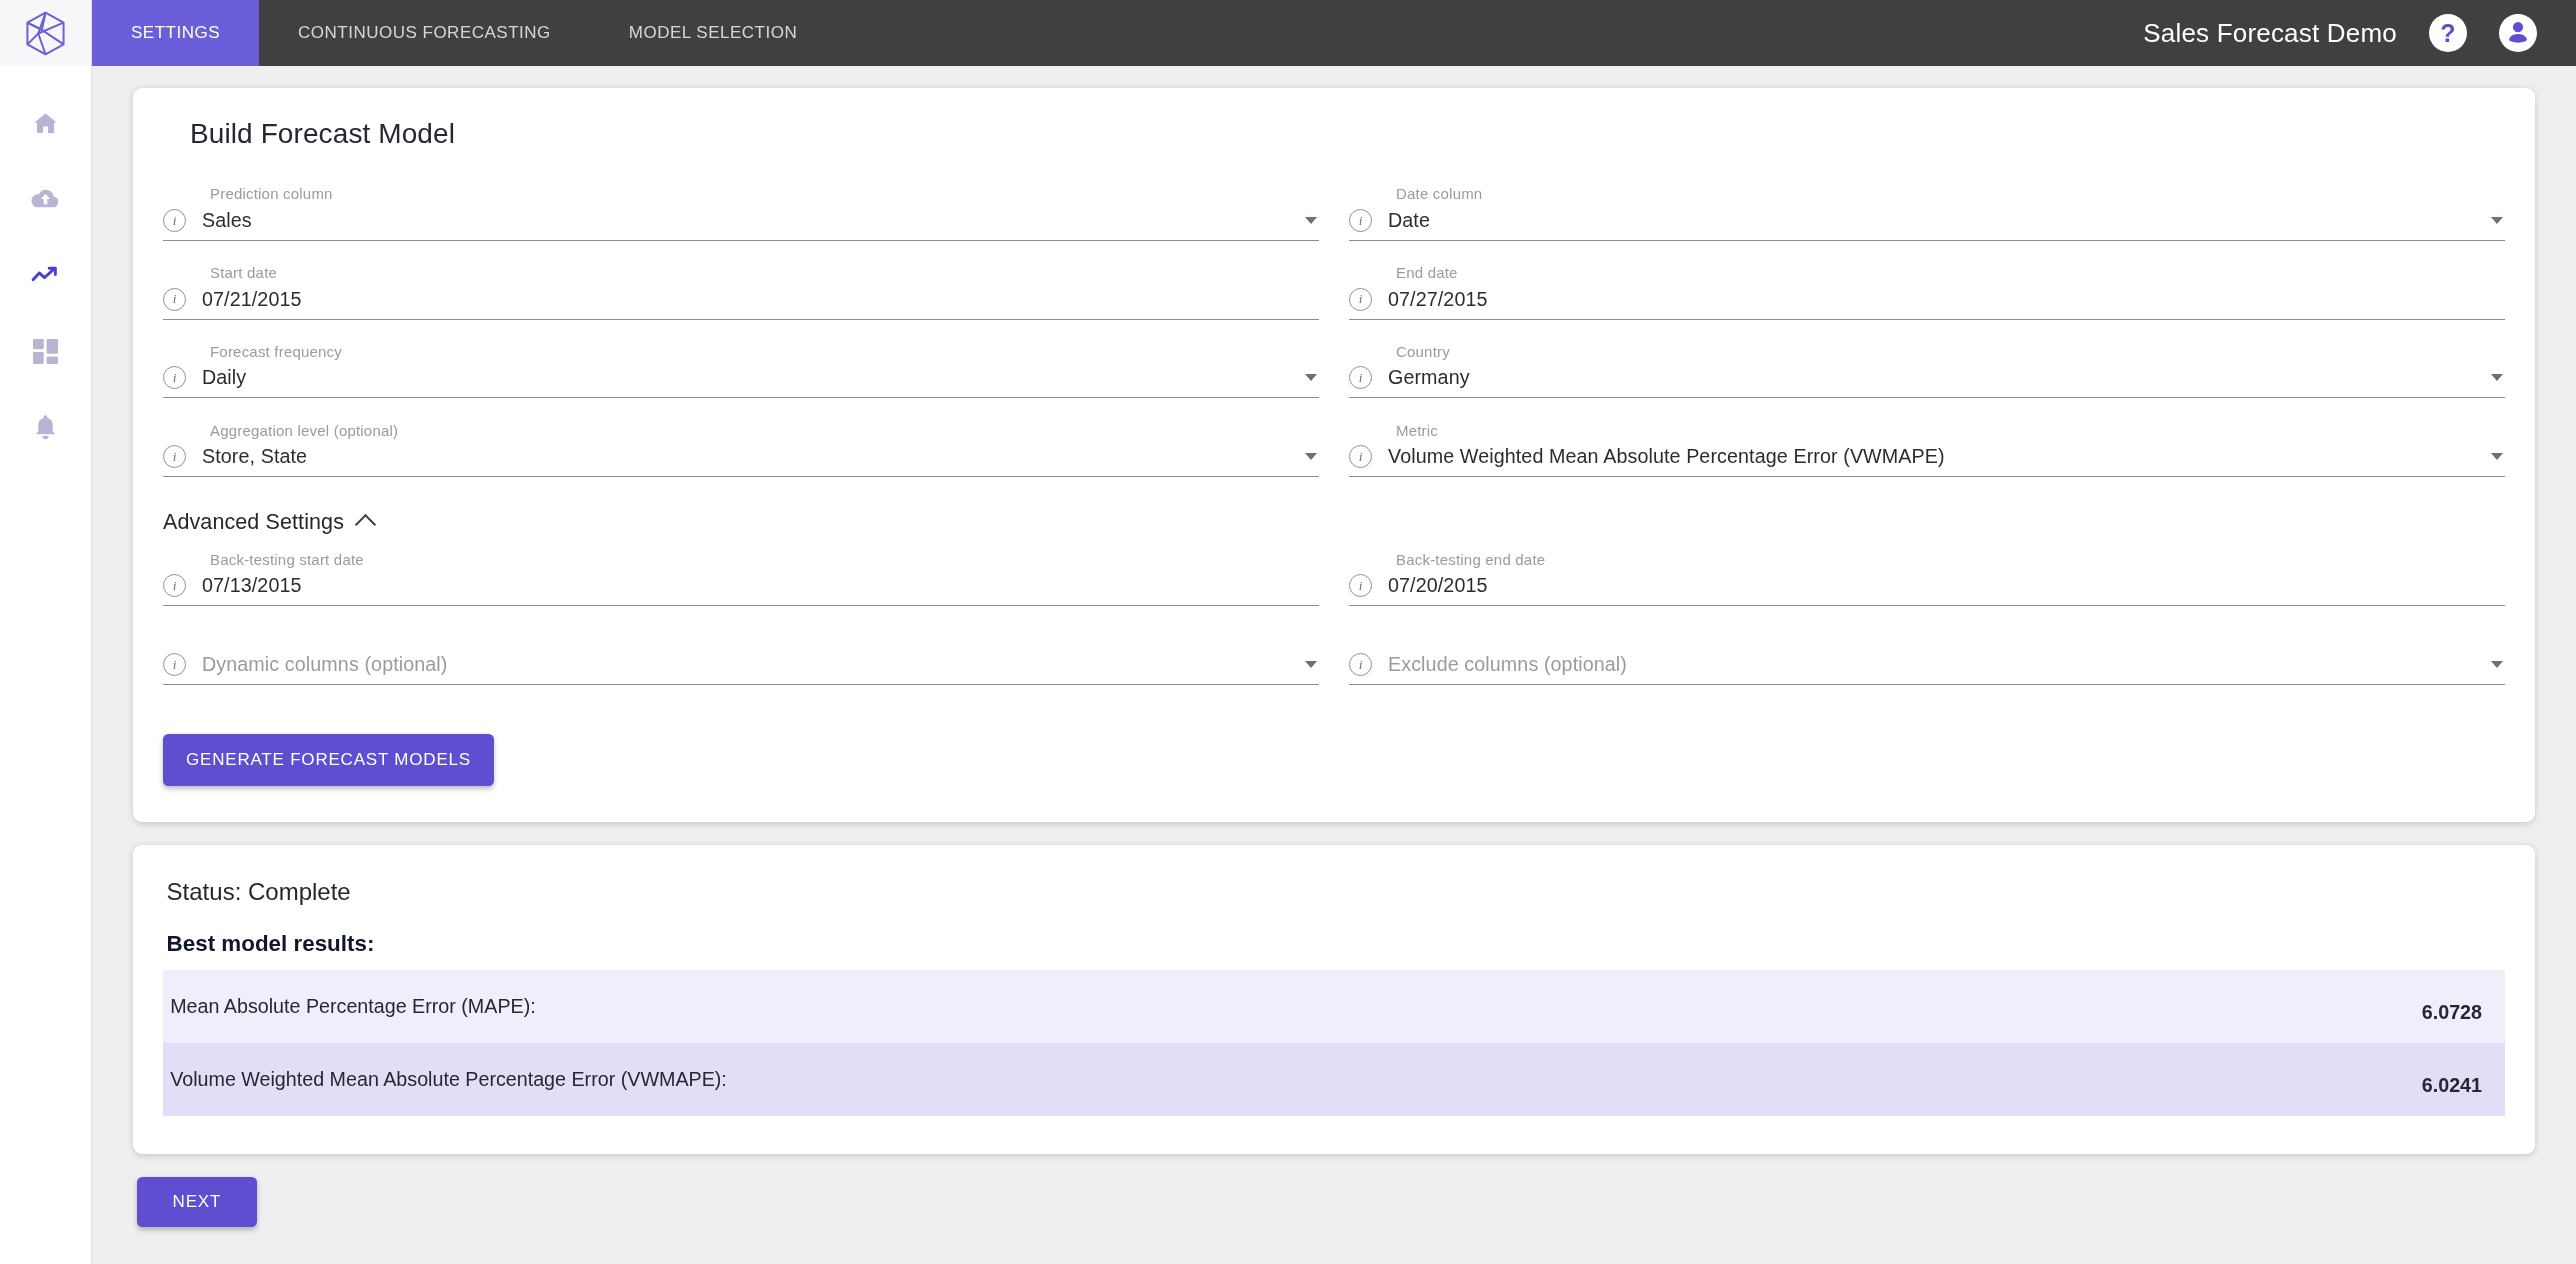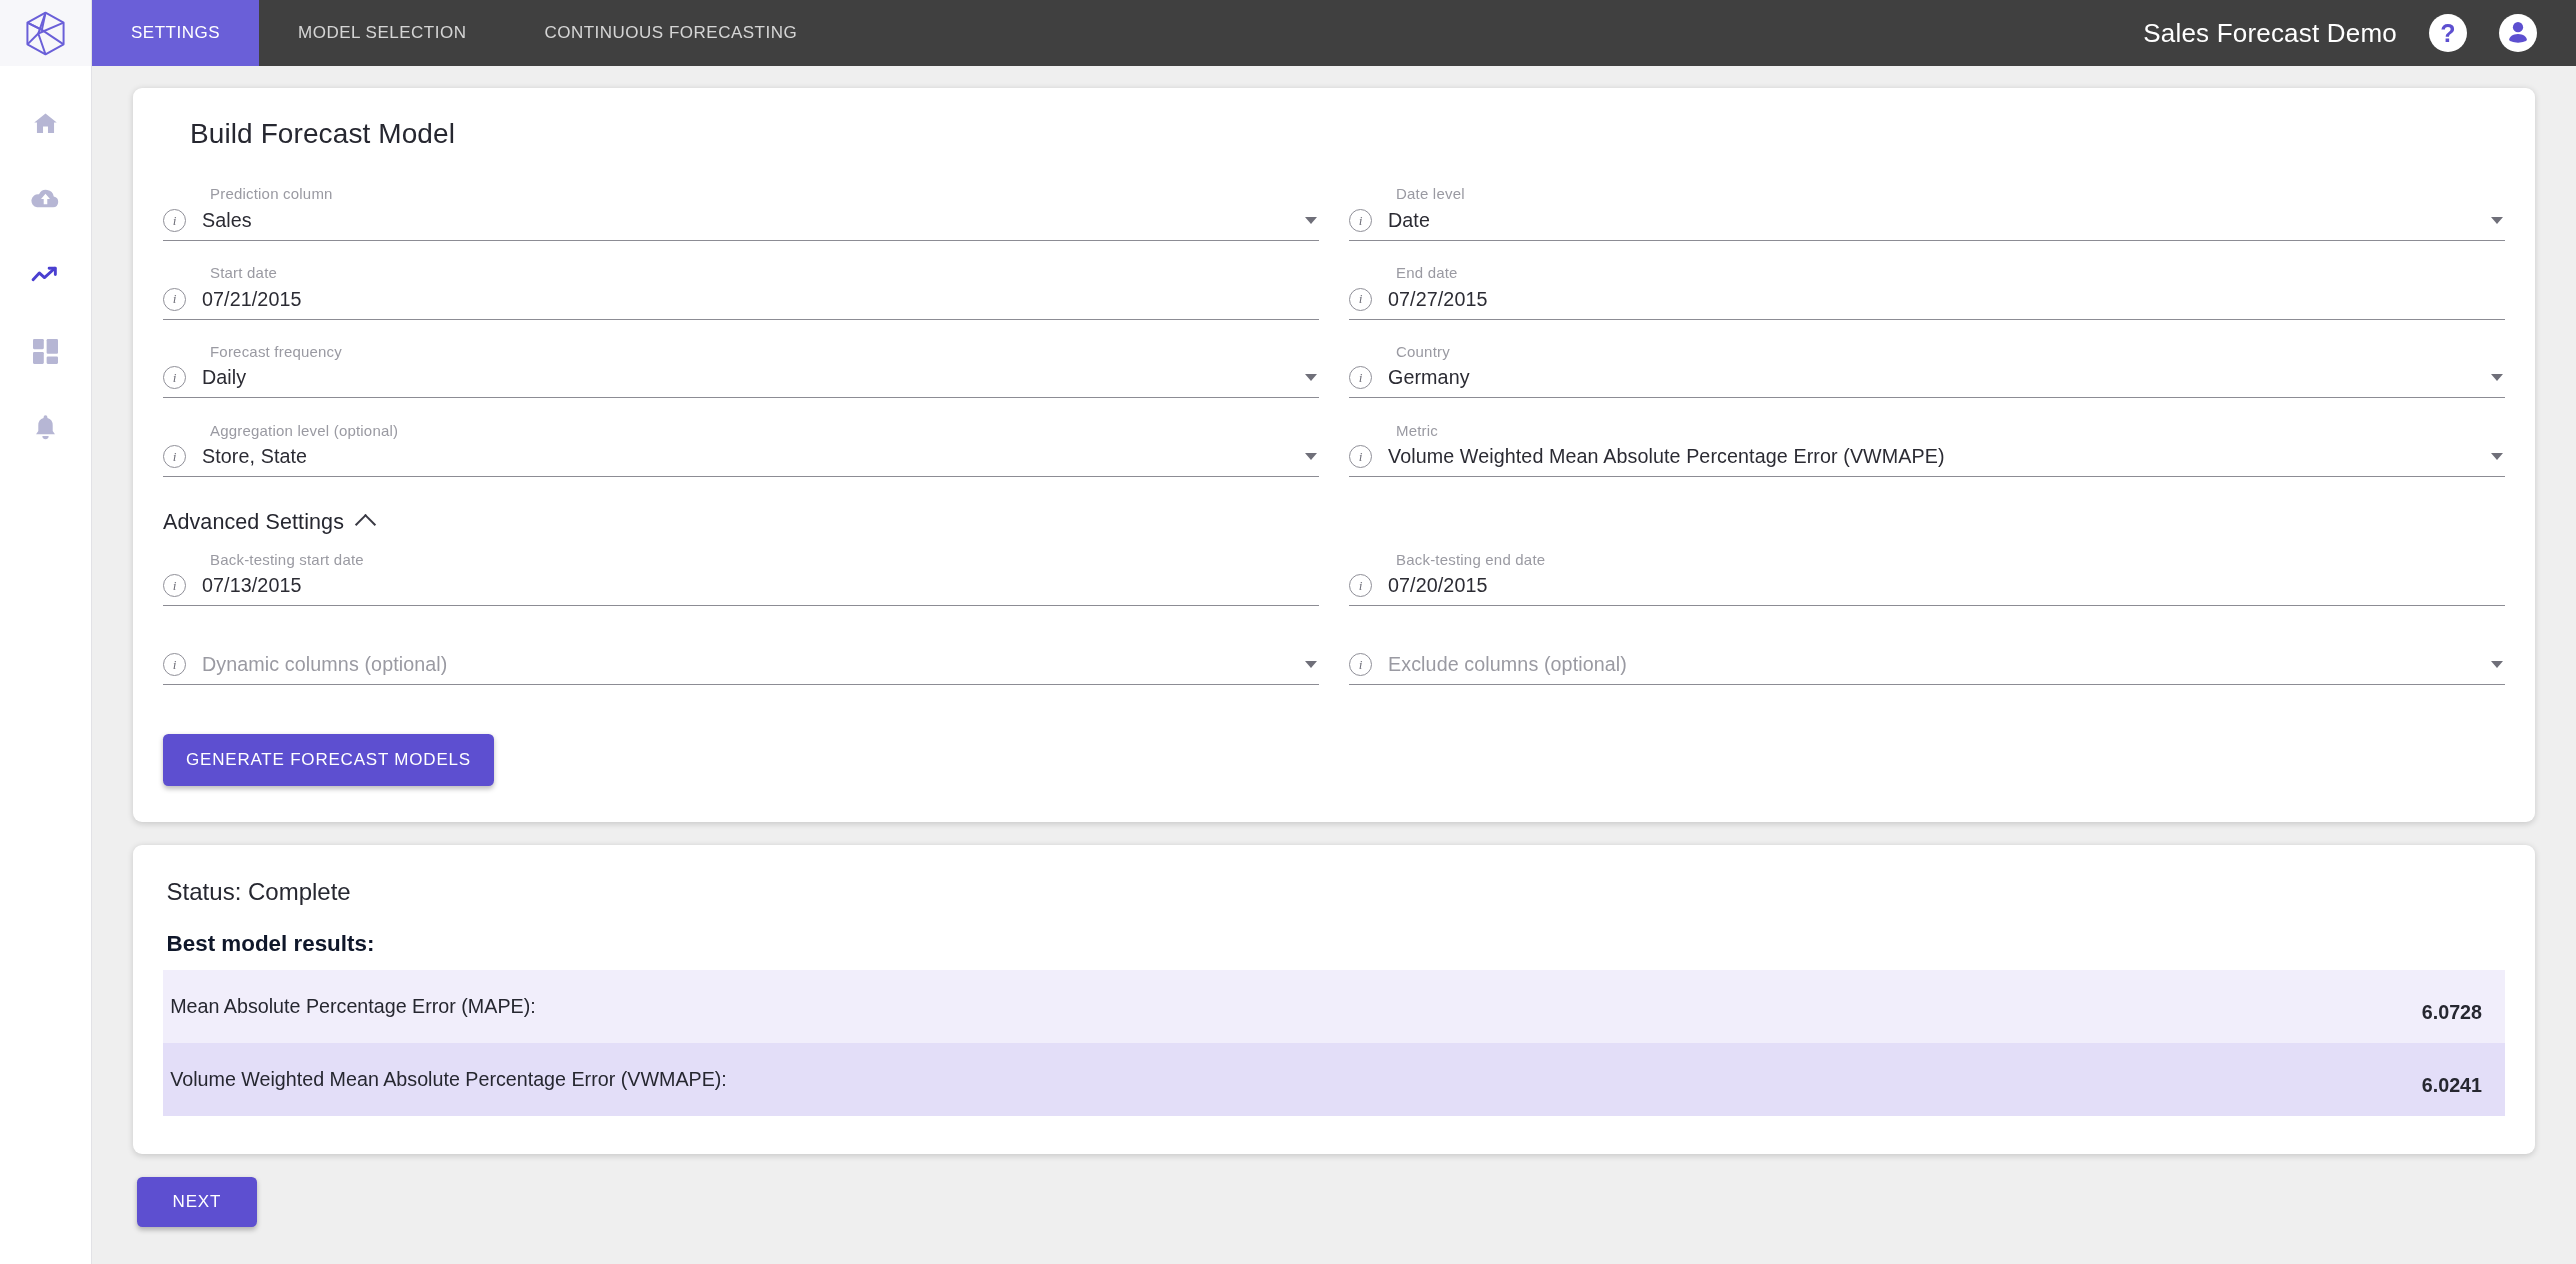--- a/index.html
+++ b/index.html
@@ -340,24 +340,24 @@
 
     </div>
   </aside>
 
   <header class="header">
     <nav class="tabs">
       <div class="tab active">
         <span>SETTINGS</span>
       </div>
       <div class="tab">
+        <span>CONTINUOUS FORECASTING</span>
+      </div>
+      <div class="tab">
         <span>MODEL SELECTION</span>
-      </div>
-      <div class="tab">
-        <span>CONTINUOUS FORECASTING</span>
       </div>
     </nav>
 
     <div class="header-right">
       <div class="header-title">Sales Forecast Demo</div>
 
       <div class="circle-icon">
         <span class="q">?</span>
       </div>
 
@@ -386,21 +386,21 @@
             <div class="field-label">Prediction column</div>
             <div class="field-line">
               <span class="info-icon">i</span>
               <span class="field-value">Sales</span>
               <span class="caret"></span>
             </div>
           </div>
         </div>
         <div class="col">
           <div class="field">
-            <div class="field-label">Date level</div>
+            <div class="field-label">Date column</div>
             <div class="field-line">
               <span class="info-icon">i</span>
               <span class="field-value">Date</span>
               <span class="caret"></span>
             </div>
           </div>
         </div>
       </div>
 
       

